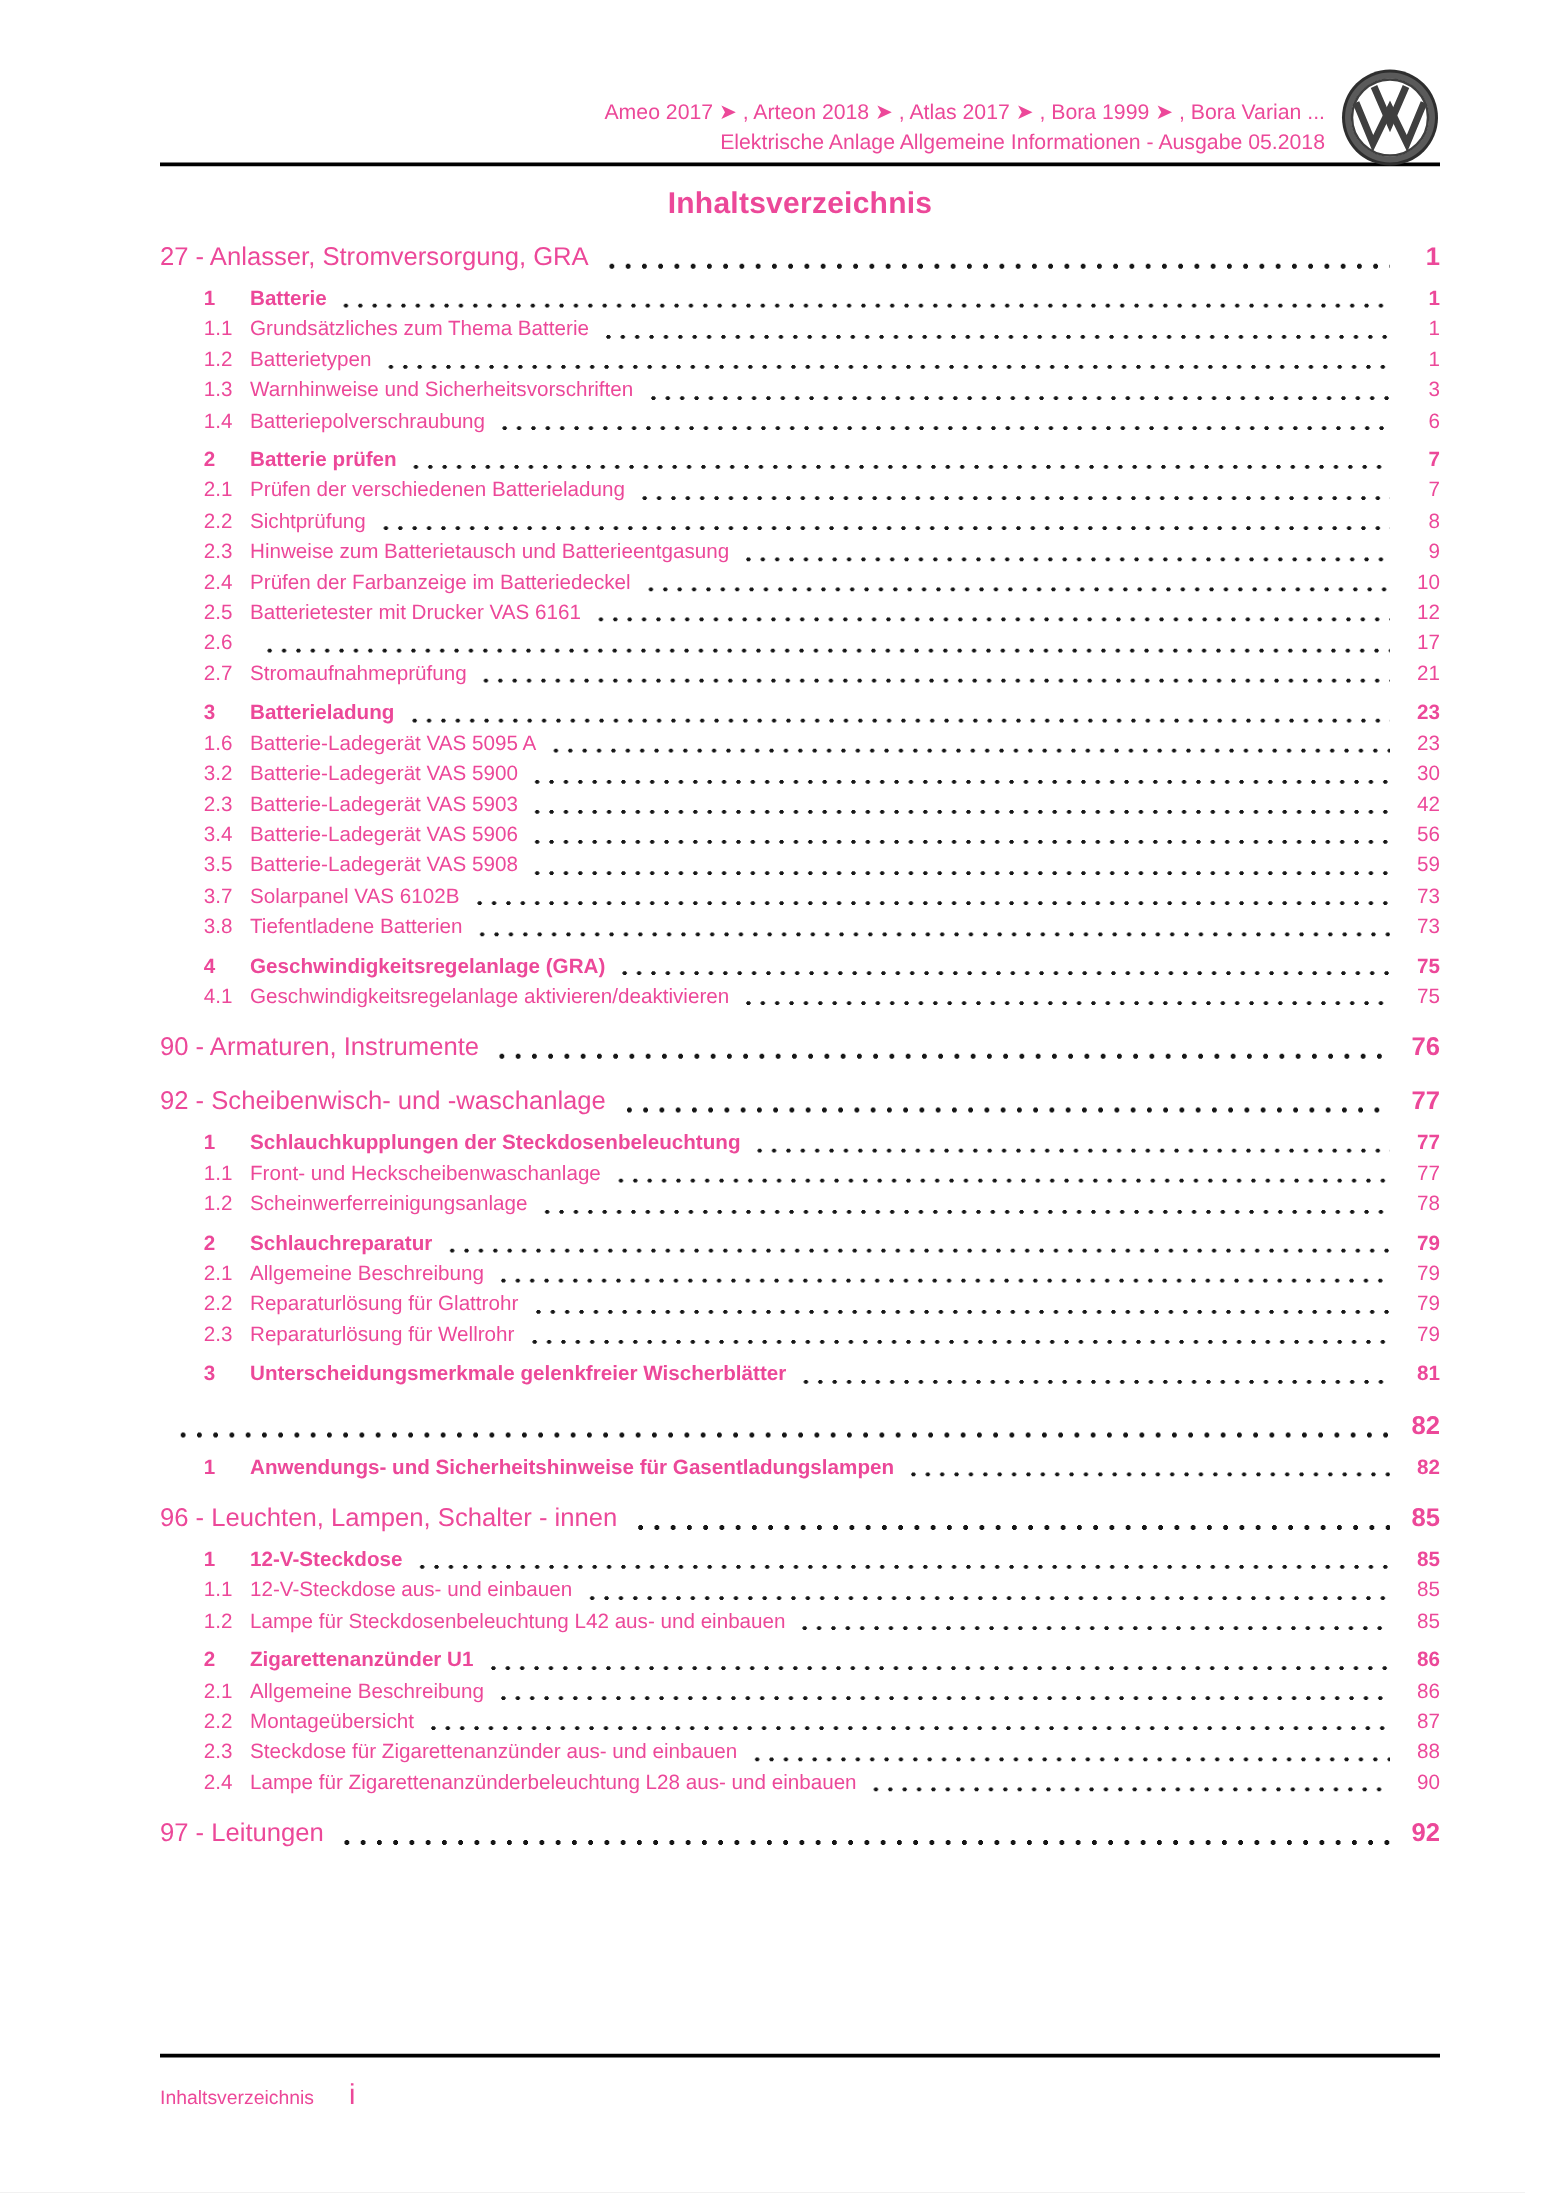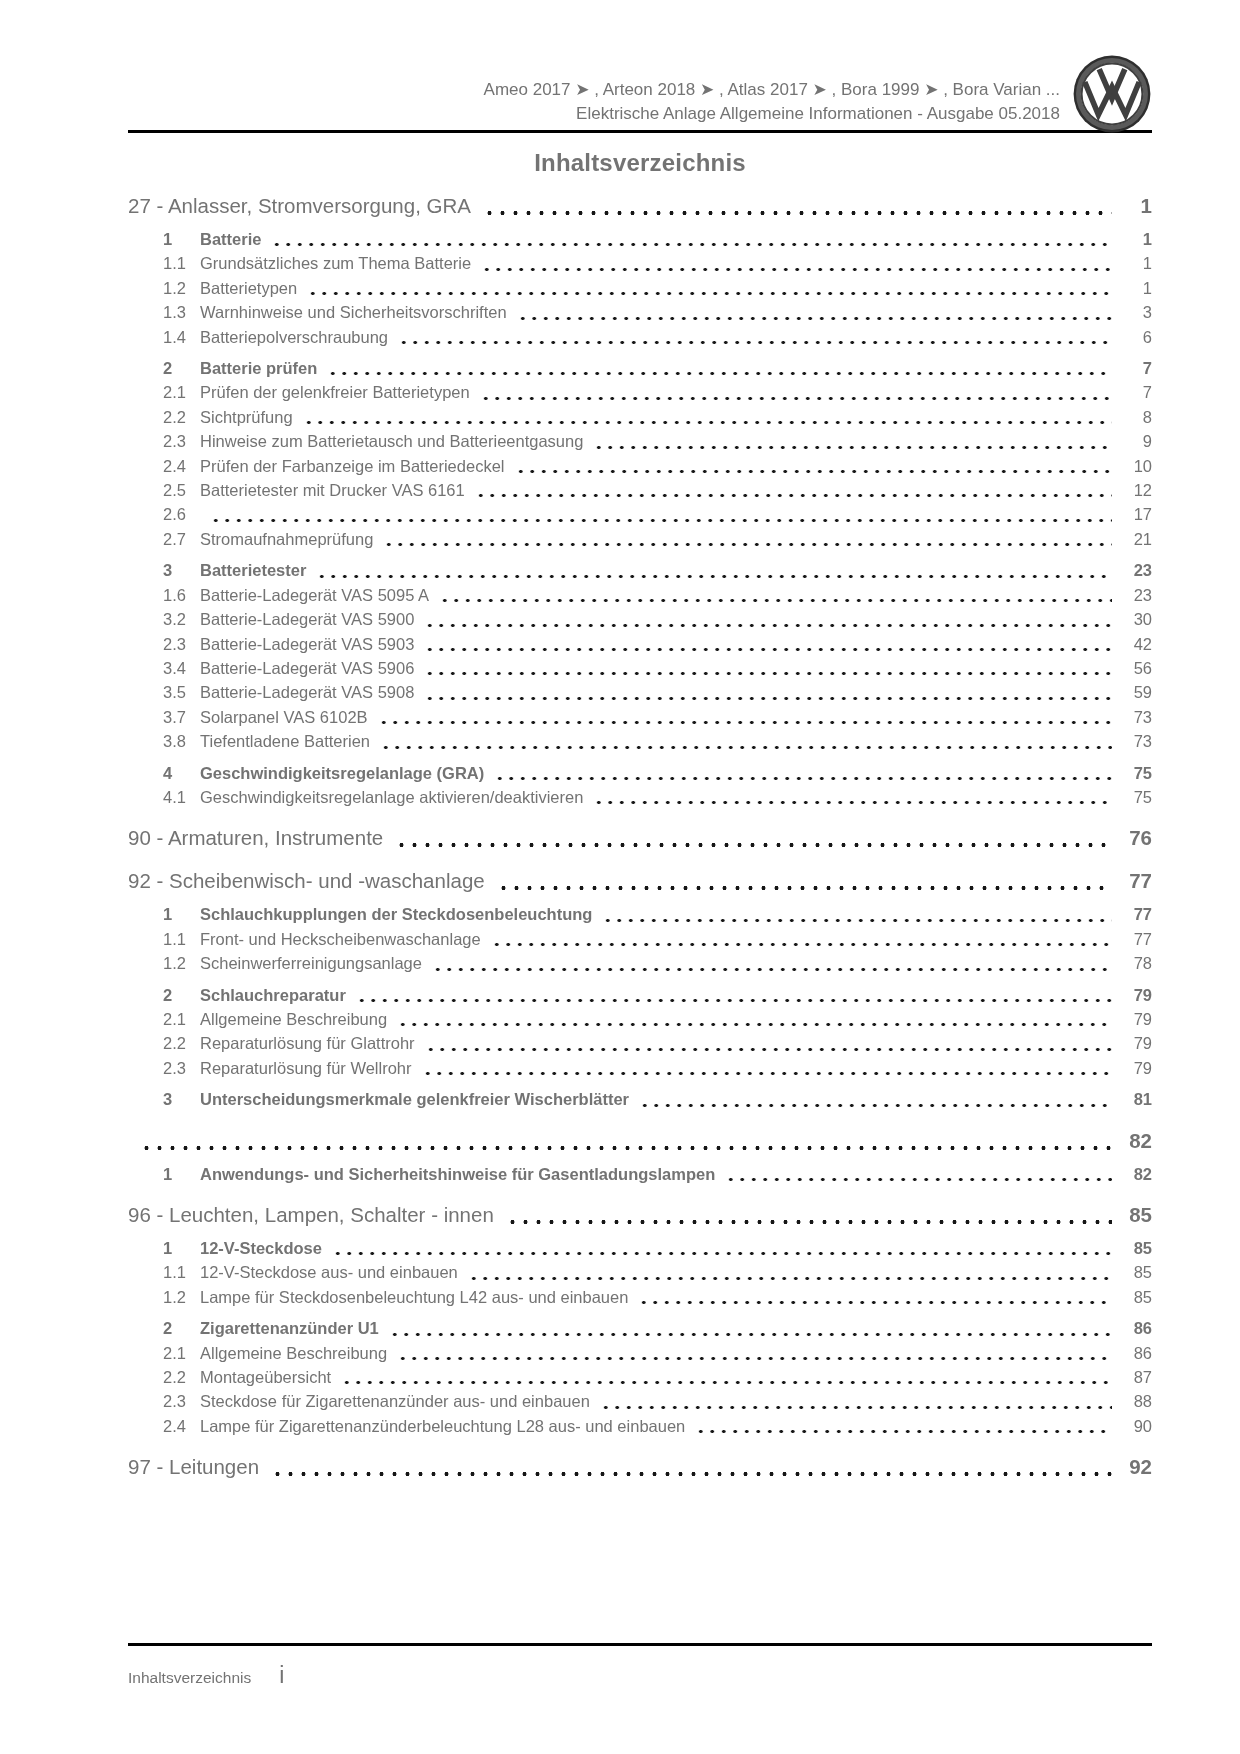--- a/index.html
+++ b/index.html
@@ -1,18 +1,18 @@
 <!DOCTYPE html>
 <html lang="de"><head>
 <meta charset="utf-8">
 <style>
   html,body { margin:0; padding:0; background:#e8e8e8; }
   .page {
     position:relative; width:1240px; height:1754px; margin:0 auto;
-    background:#ffffff; color:#737373;
+    background:#ffffff; color:#ec4899;
     font-family:"Liberation Sans","DejaVu Sans",sans-serif;
     overflow:hidden;
   }
   .content { padding:0 88px 0 128px; }
 
   
   .header { display:flex; align-items:flex-end; padding-top:54px; border-bottom:3px solid #000; }
   .header-text { flex:1; text-align:right; font-size:17px; line-height:24px; padding:0 12px 4px 0; white-space:nowrap; }
   .logo { width:80px; height:80px; flex:none; margin-bottom:-4px; }
   .logo svg { width:100%; height:100%; display:block; }
@@ -117,21 +117,21 @@
           <span class="page-num">6</span>
         </div>
         <div class="row section">
           <span class="num">2</span>
           <span class="label">Batterie prüfen</span>
           <span class="leader"></span>
           <span class="page-num">7</span>
         </div>
         <div class="row subsection">
           <span class="num">2.1</span>
-          <span class="label">Prüfen der gelenkfreier Batterietypen</span>
+          <span class="label">Prüfen der verschiedenen Batterieladung</span>
           <span class="leader"></span>
           <span class="page-num">7</span>
         </div>
         <div class="row subsection">
           <span class="num">2.2</span>
           <span class="label">Sichtprüfung</span>
           <span class="leader"></span>
           <span class="page-num">8</span>
         </div>
         <div class="row subsection">
@@ -158,21 +158,21 @@
           <span class="page-num">17</span>
         </div>
         <div class="row subsection">
           <span class="num">2.7</span>
           <span class="label">Stromaufnahmeprüfung</span>
           <span class="leader"></span>
           <span class="page-num">21</span>
         </div>
         <div class="row section">
           <span class="num">3</span>
-          <span class="label">Batterietester</span>
+          <span class="label">Batterieladung</span>
           <span class="leader"></span>
           <span class="page-num">23</span>
         </div>
         <div class="row subsection">
           <span class="num">1.6</span>
           <span class="label">Batterie-Ladegerät VAS 5095 A</span>
           <span class="leader"></span>
           <span class="page-num">23</span>
         </div>
         <div class="row subsection">

